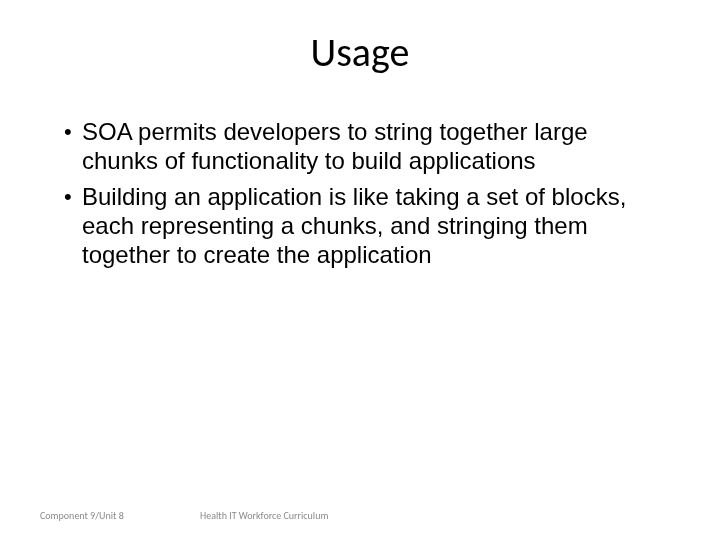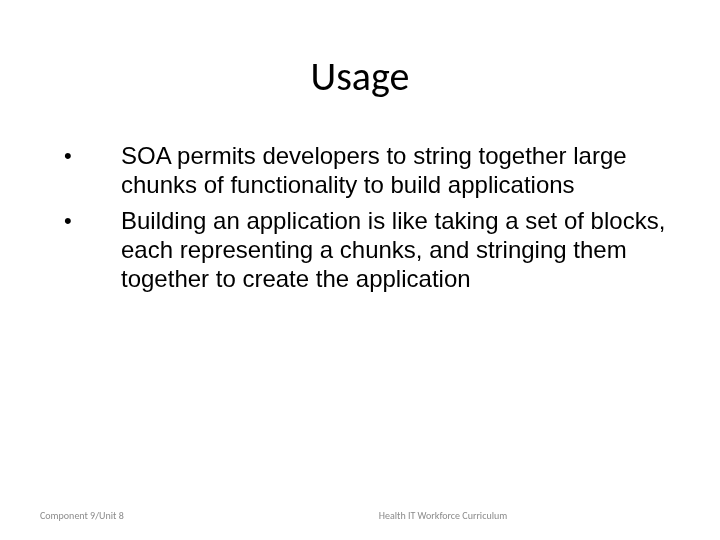--- a/index.html
+++ b/index.html
@@ -8,21 +8,21 @@
     background: #ffffff;
     font-family: Calibri, "Segoe UI", Arial, sans-serif;
     color: #000;
     position: relative;
     overflow: hidden;
   }
   .slide {
     width: 720px;
     height: 540px;
     position: relative;
-    padding: 48px 50px 0 50px;
+    padding: 24px 50px 0 50px;
   }
   .title {
     text-align: center;
     font-size: 40px;
     font-weight: 400;
     margin-top: 4px;
     margin-bottom: 40px;
     font-family: Calibri, "Segoe UI", Arial, sans-serif;
   }
   .content {
@@ -37,37 +37,36 @@
   }
   .bullet .dot {
     flex: 0 0 auto;
     width: 18px;
     font-size: 22px;
     line-height: 1.2;
     padding-top: 2px;
   }
   .bullet .text {
     flex: 1;
-    margin-left: 39px;
   }
   .footer {
     position: absolute;
     bottom: 18px;
     left: 0;
     width: 720px;
     display: flex;
     align-items: center;
     justify-content: space-between;
     padding: 0 34px 0 40px;
     font-family: Calibri, "Segoe UI", Arial, sans-serif;
     font-size: 10px;
     color: #8b8b8b;
   }
   .footer-center {
-    text-align: center;
+    text-align: left;
     flex: 1;
     line-height: 1.2;
   }
   .footer-left { flex: 0 0 160px; text-align: left; }
   .footer-right { flex: 0 0 160px; text-align: right; }
 </style>
 </head>
 <body>
 
 <div class="slide">

